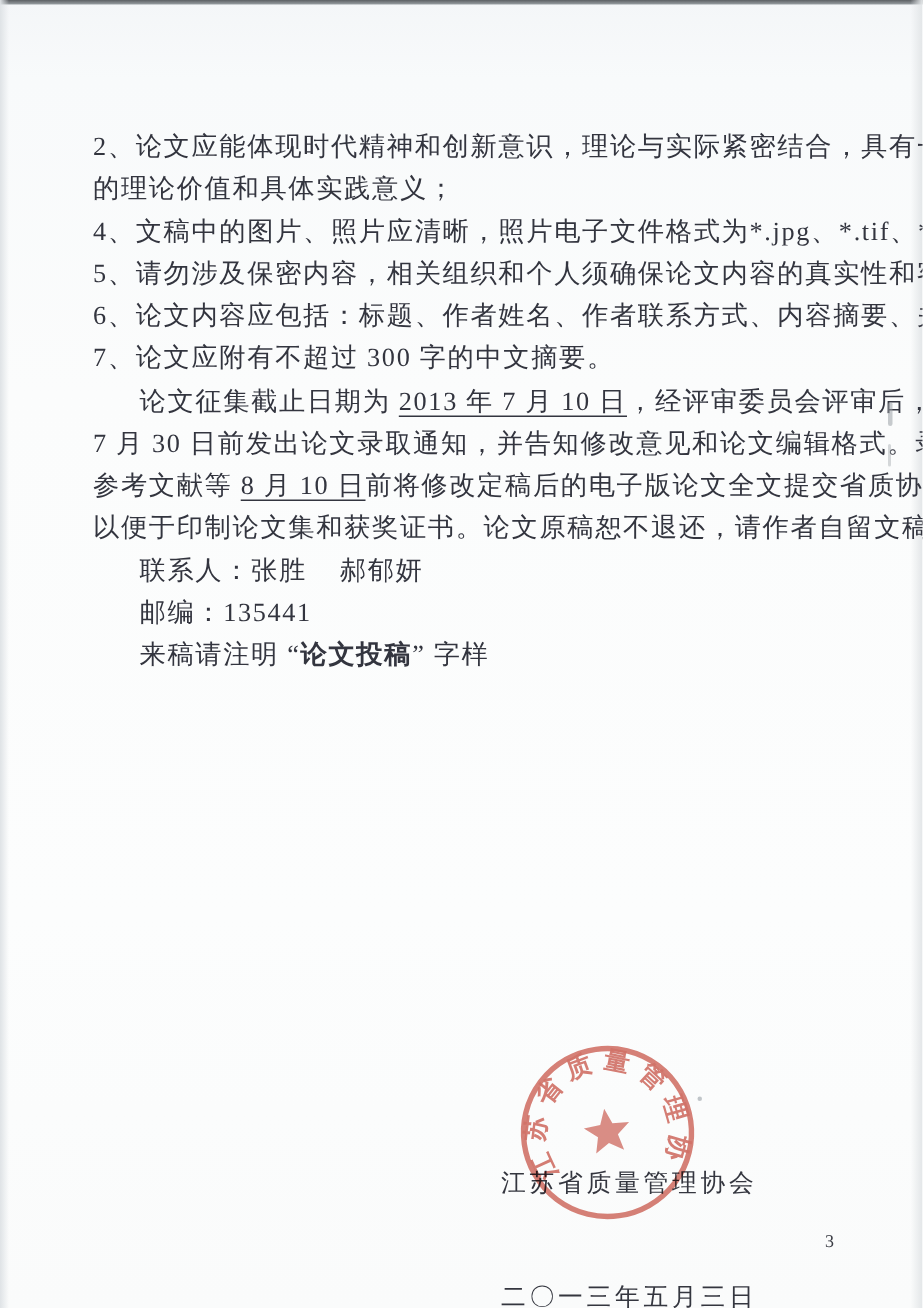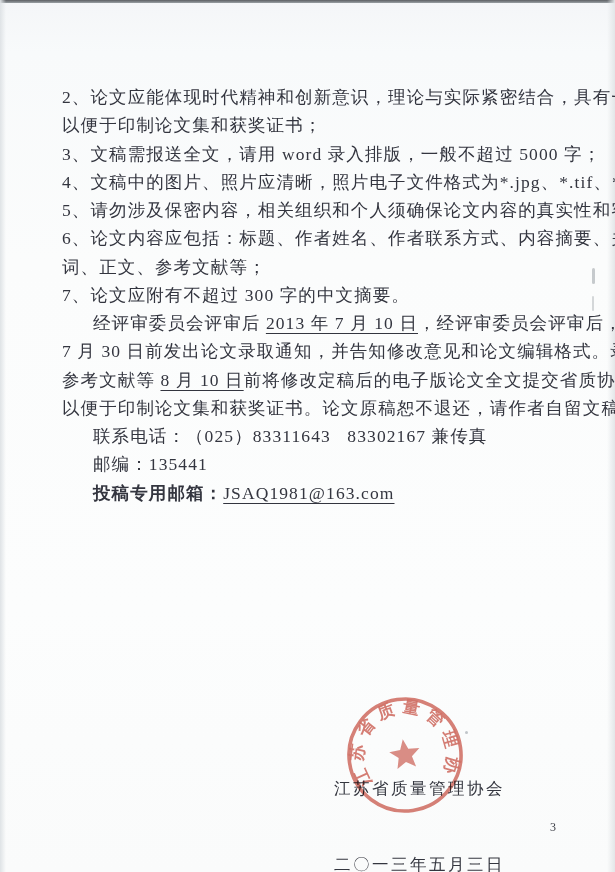--- a/index.html
+++ b/index.html
@@ -58,34 +58,32 @@
 </head>
 <body>
 
 <div class="page">
   <div class="top-edge"></div>
   <div class="left-edge"></div>
   <div class="right-edge"></div>
 
   <div class="content">
     <div class="line">2、论文应能体现时代精神和创新意识，理论与实际紧密结合，具有一定</div>
-    <div class="line">以便于印制论文集和获奖证书；</div>
-    <div class="line">3、文稿需报送全文，请用 word 录入排版，一般不超过 5000 字；</div>
+    <div class="line">的理论价值和具体实践意义；</div>
     <div class="line">4、文稿中的图片、照片应清晰，照片电子文件格式为*.jpg、*.tif、*.bmp、</div>
     <div class="line">5、请勿涉及保密内容，相关组织和个人须确保论文内容的真实性和客观</div>
     <div class="line">6、论文内容应包括：标题、作者姓名、作者联系方式、内容摘要、关键</div>
-    <div class="line">词、正文、参考文献等；</div>
     <div class="line">7、论文应附有不超过 300 字的中文摘要。</div>
-    <div class="line indent"><span>经评审委员会评审后 </span><span class="u">2013 年 7 月 10 日</span><span>，经评审委员会评审后，将于</span></div>
+    <div class="line indent"><span>论文征集截止日期为 </span><span class="u">2013 年 7 月 10 日</span><span>，经评审委员会评审后，将于</span></div>
     <div class="line">7 月 30 日前发出论文录取通知，并告知修改意见和论文编辑格式。录取</div>
     <div class="line"><span>参考文献等 </span><span class="u">8 月 10 日</span><span>前将修改定稿后的电子版论文全文提交省质协，</span></div>
     <div class="line">以便于印制论文集和获奖证书。论文原稿恕不退还，请作者自留文稿。</div>
-    <div class="line indent">联系电话：（025）83311643   83302167 兼传真</div>
+    <div class="line indent">联系人：张胜    郝郁妍</div>
     <div class="line indent">邮编：135441</div>
-    <div class="line indent"><span class="bold">投稿专用邮箱：</span><span class="u">JSAQ1981@163.com</span></div>
+    <div class="line indent"><span>来稿请注明 “</span><span class="bold">论文投稿</span><span>” 字样</span></div>
   </div>
 
   <div class="signature">
     <div class="sig-line">江苏省质量管理协会</div>
     <div class="sig-line">二〇一三年五月三日</div>
   </div>
 
   <svg class="stamp" viewBox="0 0 132 132">
     <circle cx="66" cy="66" r="56" fill="none" stroke="#cb5447" stroke-width="3.6" opacity="0.9"></circle>
     <path id="stamp-arc" d="M 31.6,90.1 A 42,42 0 1 1 100.4,90.1" fill="none" stroke="none"></path>

